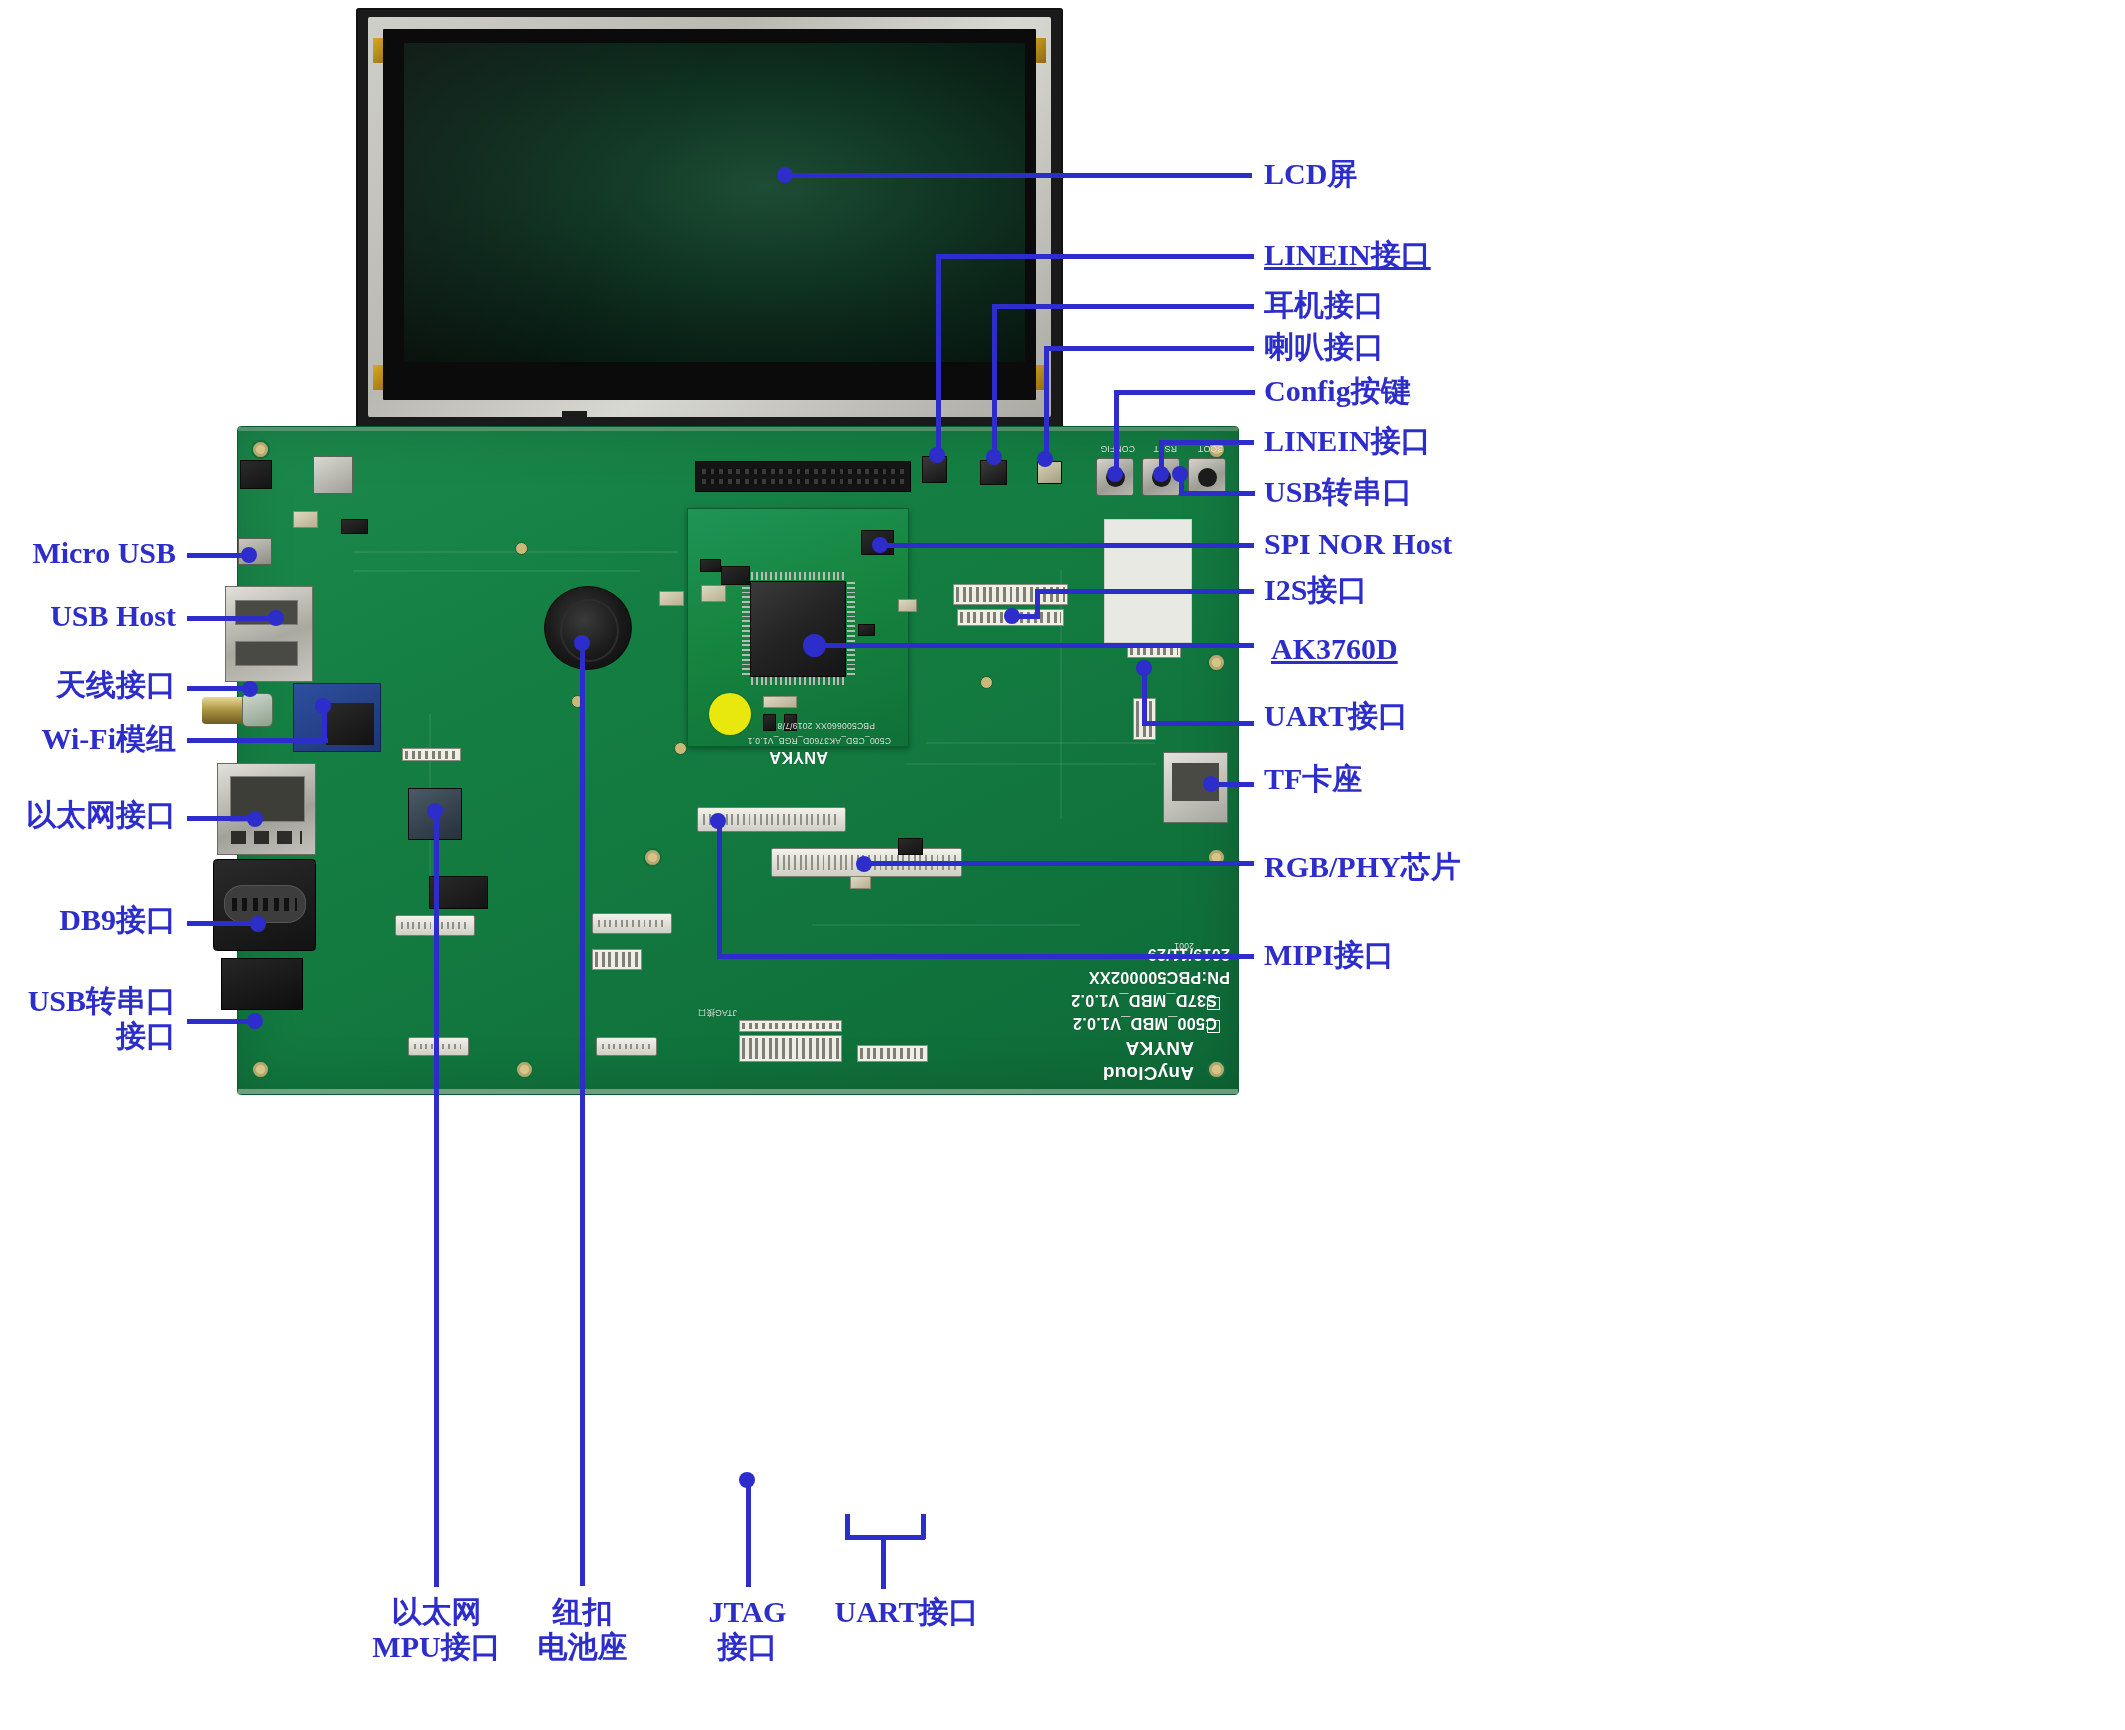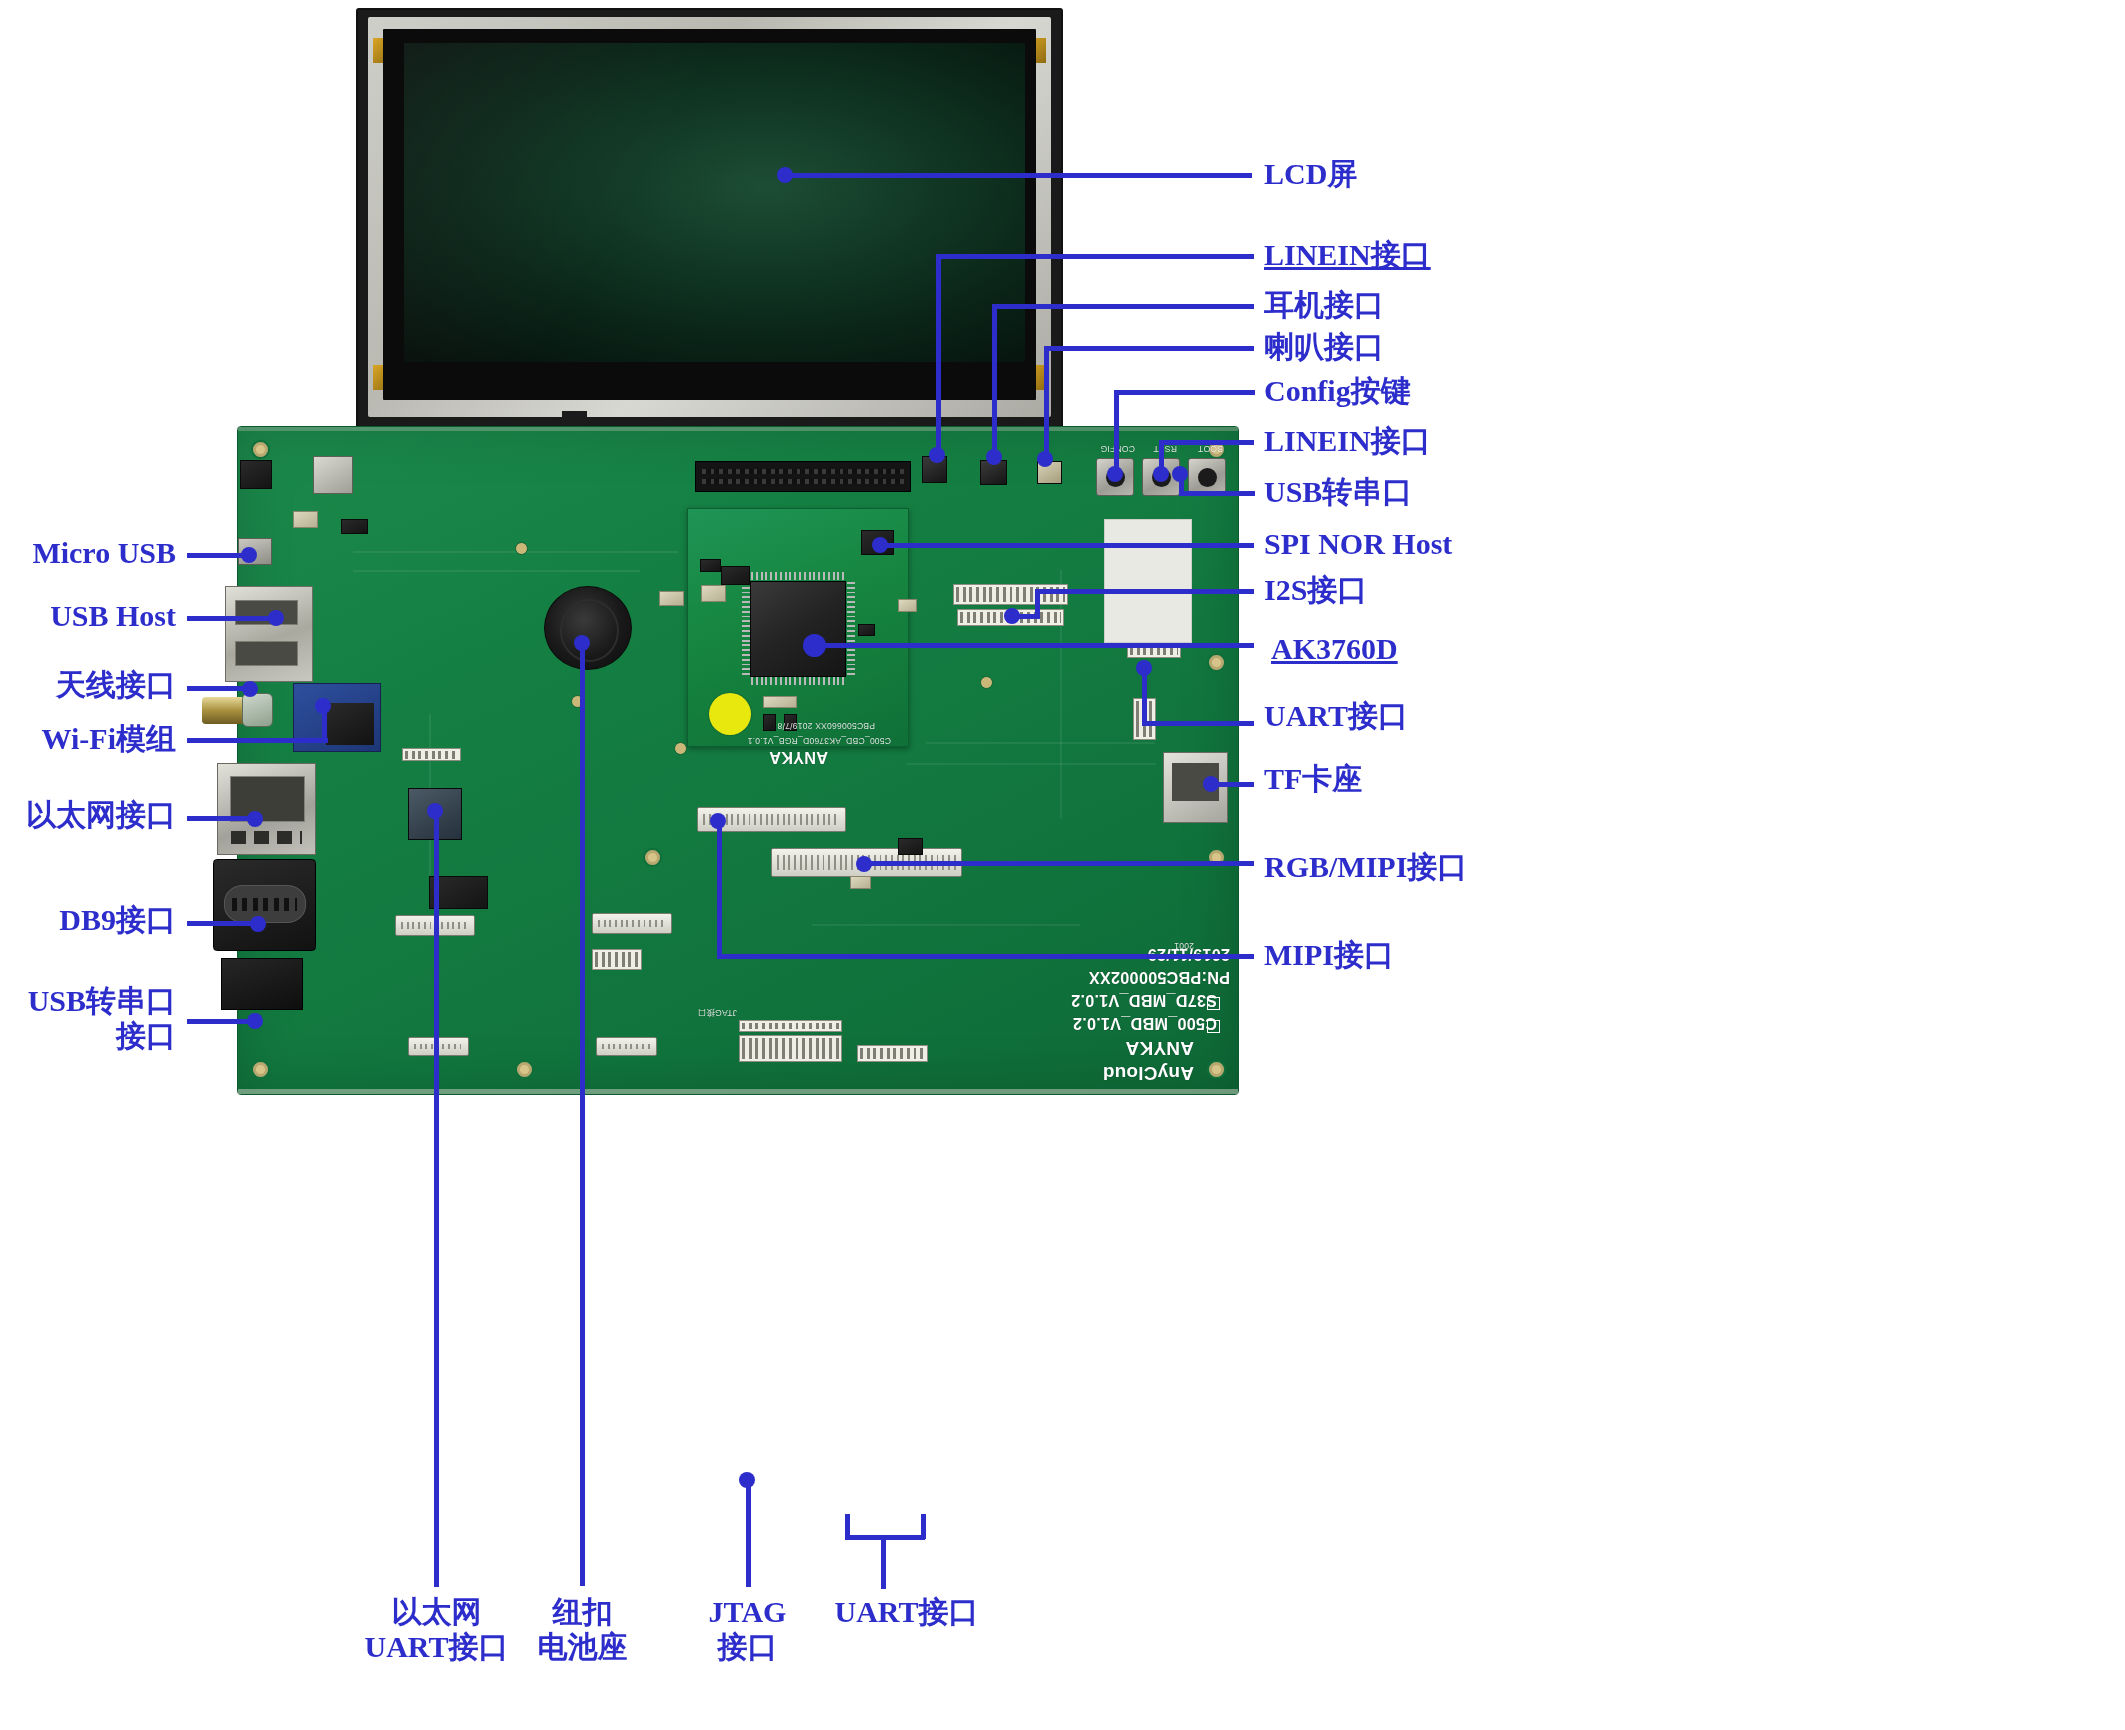--- a/index.html
+++ b/index.html
@@ -544,21 +544,21 @@
   <div class="lead v" style="left:1142px; top:665px; height:57px;"></div>
   <div class="lead h" style="left:1142px; top:721px; width:112px;"></div>
   <div class="ann-label right" style="left:1264px; top:698px;">UART接口</div>
 
   <div class="dot" style="left:1203px; top:776px;"></div>
   <div class="lead h" style="left:1210px; top:782px; width:44px;"></div>
   <div class="ann-label right" style="left:1264px; top:761px;">TF卡座</div>
 
   <div class="dot" style="left:856px; top:856px;"></div>
   <div class="lead h" style="left:863px; top:861px; width:391px;"></div>
-  <div class="ann-label right" style="left:1264px; top:849px;">RGB/MIPI接口</div>
+  <div class="ann-label right" style="left:1264px; top:849px;">RGB/PHY芯片</div>
 
   <div class="dot" style="left:710px; top:813px;"></div>
   <div class="lead v" style="left:717px; top:820px; height:136px;"></div>
   <div class="lead h" style="left:717px; top:954px; width:537px;"></div>
   <div class="ann-label right" style="left:1264px; top:937px;">MIPI接口</div>
 
   <div class="dot" style="left:241px; top:547px;"></div>
   <div class="lead h" style="left:187px; top:553px; width:61px;"></div>
   <div class="ann-label left" style="right:1950px; top:535px; width:191px;">Micro USB</div>
 
@@ -584,21 +584,21 @@
   <div class="ann-label left" style="right:1950px; top:902px; width:191px;">DB9接口</div>
 
   <div class="dot" style="left:247px; top:1013px;"></div>
   <div class="lead h" style="left:187px; top:1019px; width:67px;"></div>
   <div class="ann-label left" style="right:1950px; top:983px; width:201px;">USB转串口
 接口</div>
 
   <div class="dot" style="left:427px; top:803px;"></div>
   <div class="lead v" style="left:434px; top:811px; height:776px;"></div>
   <div class="ann-label center" style="left:358px; top:1594px; width:157px;">以太网
-UART接口</div>
+MPU接口</div>
 
   <div class="dot" style="left:574px; top:635px;"></div>
   <div class="lead v" style="left:580px; top:642px; height:944px;"></div>
   <div class="ann-label center" style="left:504px; top:1594px; width:157px;">纽扣
 电池座</div>
 
   <div class="dot" style="left:739px; top:1472px;"></div>
   <div class="lead v" style="left:746px; top:1480px; height:107px;"></div>
   <div class="ann-label center" style="left:669px; top:1594px; width:157px;">JTAG
 接口</div>

